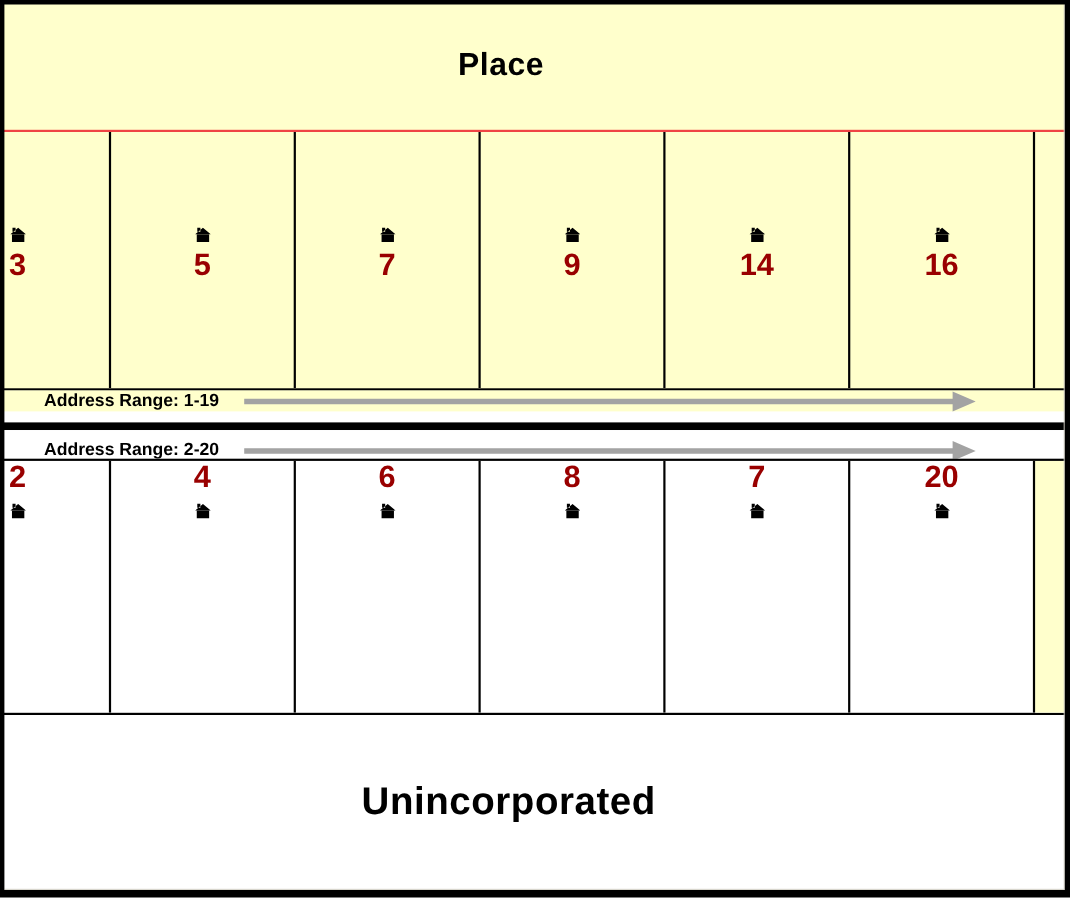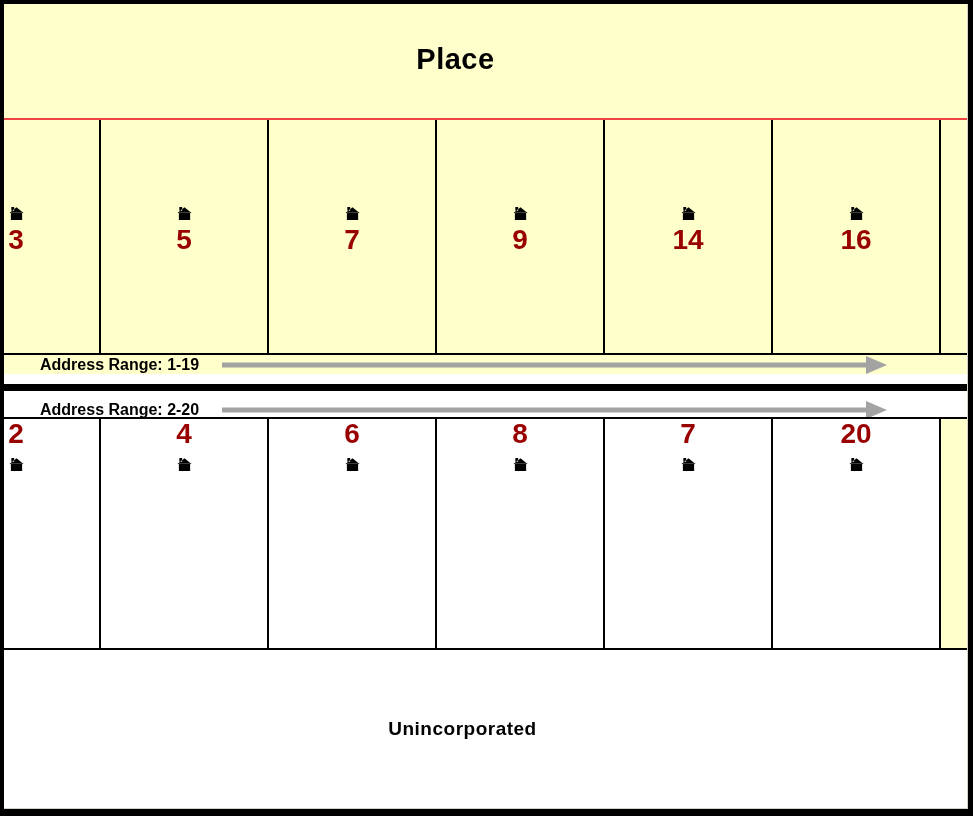--- a/index.html
+++ b/index.html
@@ -34,21 +34,21 @@
     background:#fff; display:flex; align-items:center;
   }
   .row-even {
     position:absolute; left:0; top:417px; width:100%; height:233px;
     background:#fff; border-top:2px solid #000; border-bottom:2px solid #000; overflow:hidden;
   }
   .uninc {
     position:absolute; left:0; top:650px; width:100%; height:158px;
     background:#fff; display:flex; align-items:center; justify-content:center;
   }
-  .uninc .title { font-size:19px; font-weight:bold; color:#000; margin-right:48px; letter-spacing:0.5px; }
+  .uninc .title { font-size:35px; font-weight:bold; color:#000; margin-right:48px; letter-spacing:0.5px; }
 
   
   .divider { position:absolute; top:0; width:2px; height:100%; background:#000; }
   .d1{left:99px} .d2{left:267px} .d3{left:435px} .d4{left:603px} .d5{left:771px} .d6{left:939px}
 
   
   .sliver { position:absolute; top:0; left:941px; right:0; height:100%; background:var(--place-fill,#FFFFCC); }
 
   
   .unit { position:absolute; top:0; width:168px; height:100%; text-align:center; }

